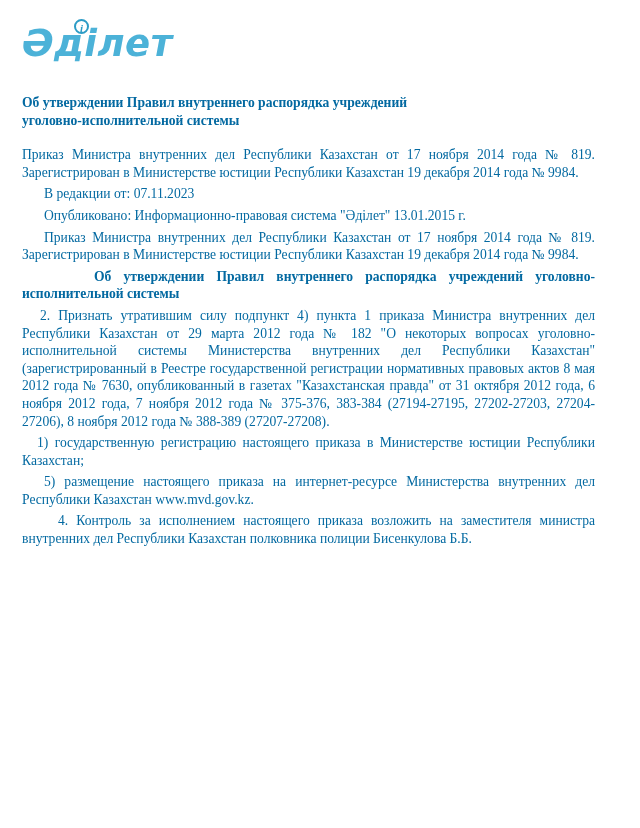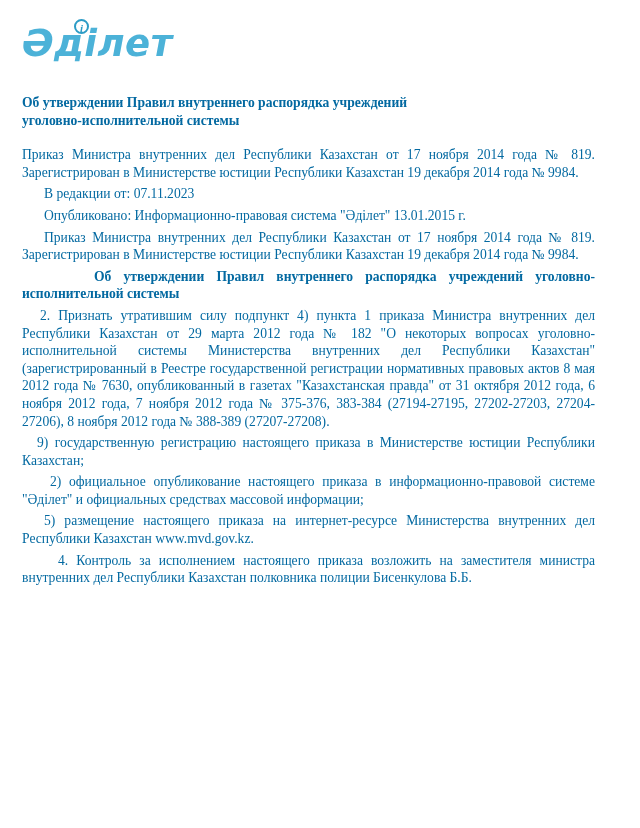--- a/index.html
+++ b/index.html
@@ -94,22 +94,21 @@
 
     <p class="j i22">Приказ Министра внутренних дел Республики Казахстан от 17 ноября 2014 года № 819. Зарегистрирован в Министерстве юстиции Республики Казахстан 19 декабря 2014 года № 9984.</p>
 
     <p class="heading2">Об утверждении Правил внутреннего распорядка учреждений уголовно-исполнительной системы</p>
 
 
 
     <p class="j i18">2. Признать утратившим силу подпункт 4) пункта 1 приказа Министра внутренних дел Республики Казахстан от 29 марта 2012 года № 182 "О некоторых вопросах уголовно-исполнительной системы Министерства внутренних дел Республики Казахстан" (зарегистрированный в Реестре государственной регистрации нормативных правовых актов 8 мая 2012 года № 7630, опубликованный в газетах "Казахстанская правда" от 31 октября 2012 года, 6 ноября 2012 года, 7 ноября 2012 года № 375-376, 383-384 (27194-27195, 27202-27203, 27204-27206), 8 ноября 2012 года № 388-389 (27207-27208).</p>
 
 
-    <p class="j i15">9) государственную регистрацию настоящего приказа в Министерстве юстиции Республики Казахстан;</p>
+    <p class="j i15">1) государственную регистрацию настоящего приказа в Министерстве юстиции Республики Казахстан;</p>
 
-    <p class="j i28">2) официальное опубликование настоящего приказа в информационно-правовой системе "Әділет" и официальных средствах массовой информации;</p>
 
     <p class="j i22">5) размещение настоящего приказа на интернет-ресурсе Министерства внутренних дел Республики Казахстан www.mvd.gov.kz.</p>
 
     <p class="j i36 mt">4. Контроль за исполнением настоящего приказа возложить на заместителя министра внутренних дел Республики Казахстан полковника полиции Бисенкулова Б.Б.</p>
 
   </div>
 </div>
 
 </body></html>

